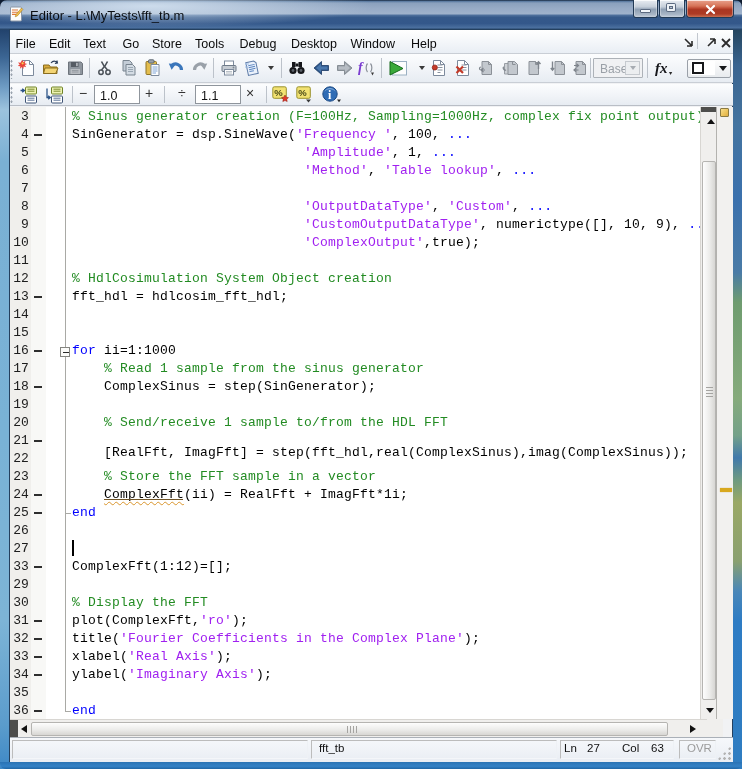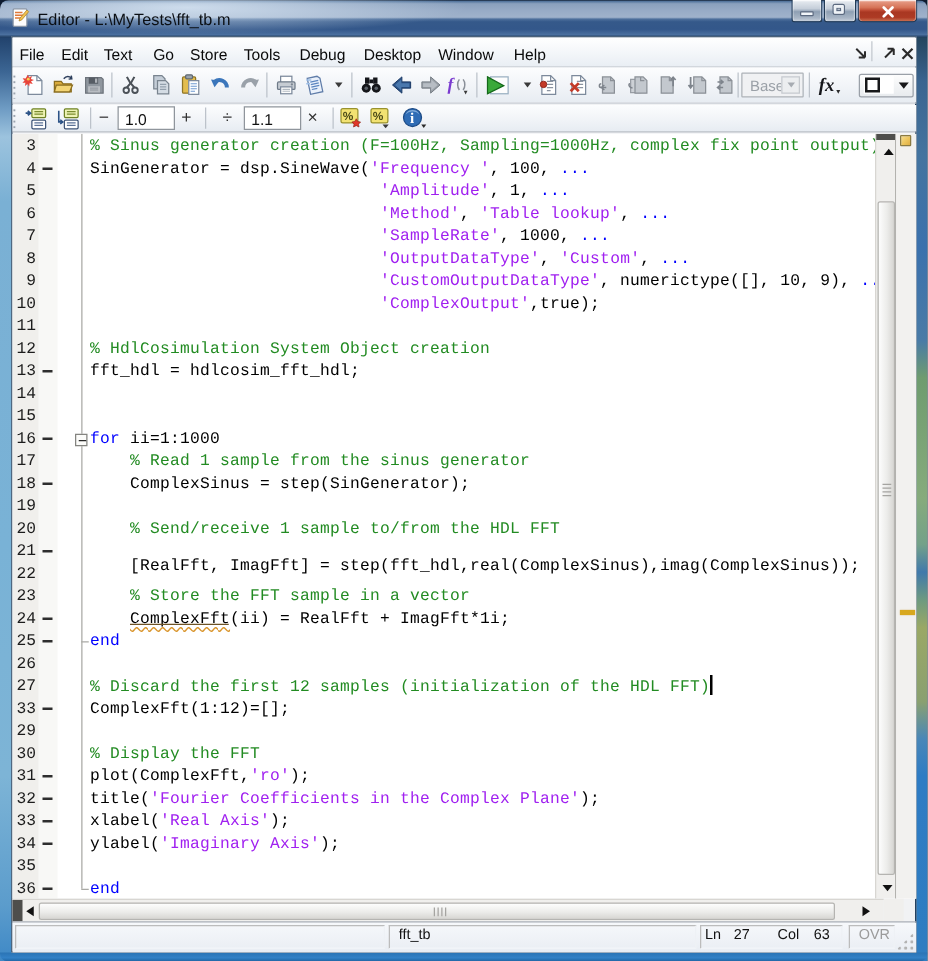--- a/index.html
+++ b/index.html
@@ -370,40 +370,39 @@
 <div class="bd" style="top:567px"></div>
 <div class="gn" style="top:577px">35</div>
 <div class="gn" style="top:595px">36</div>
 <div class="bd" style="top:603px"></div>
       </div>
  <div id="code">
         <div class="ln" style="top:1px"><span class="c">% Sinus generator creation (F=100Hz, Sampling=1000Hz, complex fix point output)</span></div>
 <div class="ln" style="top:19px">SinGenerator = dsp.SineWave(<span class="s">'Frequency '</span>, 100, <span class="k">...</span></div>
 <div class="ln" style="top:37px">                             <span class="s">'Amplitude'</span>, 1, <span class="k">...</span></div>
 <div class="ln" style="top:55px">                             <span class="s">'Method'</span>, <span class="s">'Table lookup'</span>, <span class="k">...</span></div>
-<div class="ln" style="top:73px">                             <span class="s">'SampleRate'</span>, 1000, <span class="k">...</span></div>
 <div class="ln" style="top:91px">                             <span class="s">'OutputDataType'</span>, <span class="s">'Custom'</span>, <span class="k">...</span></div>
 <div class="ln" style="top:109px">                             <span class="s">'CustomOutputDataType'</span>, numerictype([], 10, 9), <span class="k">...</span></div>
 <div class="ln" style="top:127px">                             <span class="s">'ComplexOutput'</span>,true);</div>
 <div class="ln" style="top:145px"></div>
 <div class="ln" style="top:163px"><span class="c">% HdlCosimulation System Object creation</span></div>
 <div class="ln" style="top:181px">fft_hdl = hdlcosim_fft_hdl;</div>
 <div class="ln" style="top:199px"></div>
 <div class="ln" style="top:235px"><span class="k">for</span> ii=1:1000</div>
 <div class="ln" style="top:253px">    <span class="c">% Read 1 sample from the sinus generator</span></div>
 <div class="ln" style="top:271px">    ComplexSinus = step(SinGenerator);</div>
 <div class="ln" style="top:289px"></div>
 <div class="ln" style="top:307px">    <span class="c">% Send/receive 1 sample to/from the HDL FFT</span></div>
 <div class="ln" style="top:337px">    [RealFft, ImagFft] = step(fft_hdl,real(ComplexSinus),imag(ComplexSinus));</div>
 <div class="ln" style="top:343px"></div>
 <div class="ln" style="top:361px">    <span class="c">% Store the FFT sample in a vector</span></div>
 <div class="ln" style="top:379px">    <span class="u">ComplexFft</span>(ii) = RealFft + ImagFft*1i;</div>
 <div class="ln" style="top:397px"><span class="k">end</span></div>
 <div class="ln" style="top:415px"></div>
-<div class="ln" style="top:433px"><span class="c">% Discard the first 12 samples (initialization of the HDL FFT)</span><span class="caret"></span></div>
+<div class="ln" style="top:433px"><span class="caret"></span></div>
 <div class="ln" style="top:451px">ComplexFft(1:12)=[];</div>
 <div class="ln" style="top:469px"></div>
 <div class="ln" style="top:487px"><span class="c">% Display the FFT</span></div>
 <div class="ln" style="top:505px">plot(ComplexFft,<span class="s">'ro'</span>);</div>
 <div class="ln" style="top:523px">title(<span class="s">'Fourier Coefficients in the Complex Plane'</span>);</div>
 <div class="ln" style="top:541px">xlabel(<span class="s">'Real Axis'</span>);</div>
 <div class="ln" style="top:559px">ylabel(<span class="s">'Imaginary Axis'</span>);</div>
 <div class="ln" style="top:577px"></div>
 <div class="ln" style="top:595px"><span class="k">end</span></div>
       </div>

